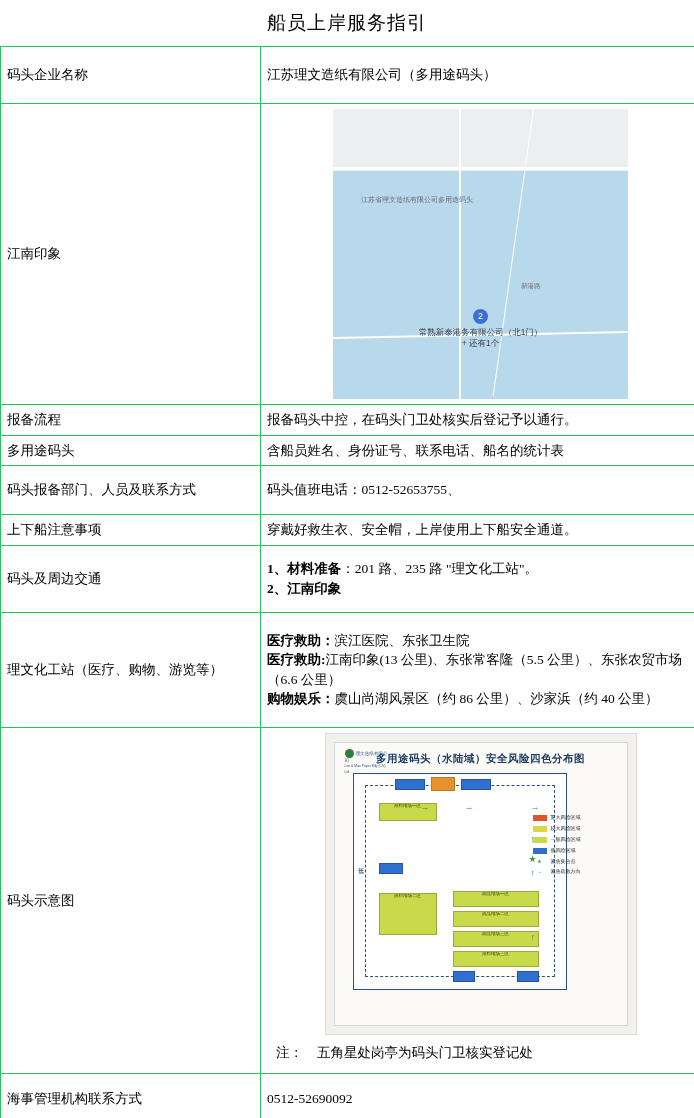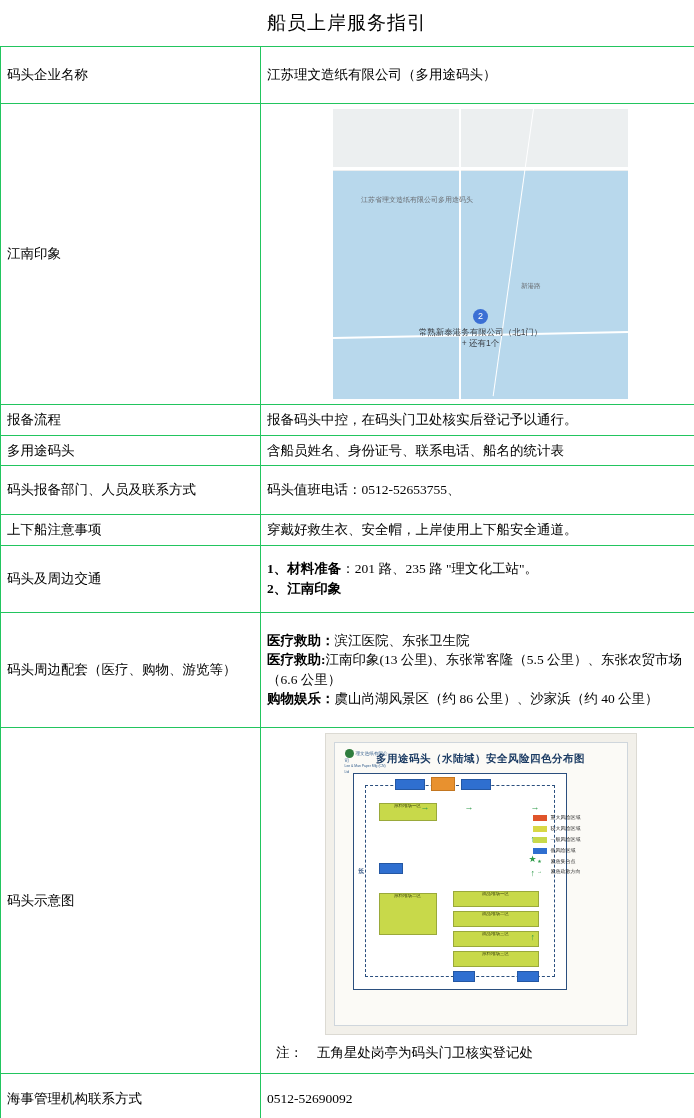--- a/index.html
+++ b/index.html
@@ -298,21 +298,21 @@
           <div>
             <span class="b">1、</span><span class="b">材料准备</span><span>：201 路、235 路 "理文化工站"。</span>
           </div>
           <div>
             <span class="b">2、</span><span class="b">江南印象</span>
           </div>
         </td>
       </tr>
 
       <tr>
-        <td class="label" style="height:104px;">码头周边配套（医疗、购物、游览等）</td>
+        <td class="label" style="height:104px;">理文化工站（医疗、购物、游览等）</td>
         <td class="value">
           <div>
             <span class="b">医疗救助：</span><span>滨江医院、东张卫生院</span>
           </div>
           <div>
             <span class="b">医疗救助:</span><span>江南印象(13 公里)、东张常客隆（5.5 公里）、东张农贸市场（6.6 公里）</span>
           </div>
           <div>
             <span class="b">购物娱乐：</span><span>虞山尚湖风景区（约 86 公里）、沙家浜（约 40 公里）</span>
           </div>

